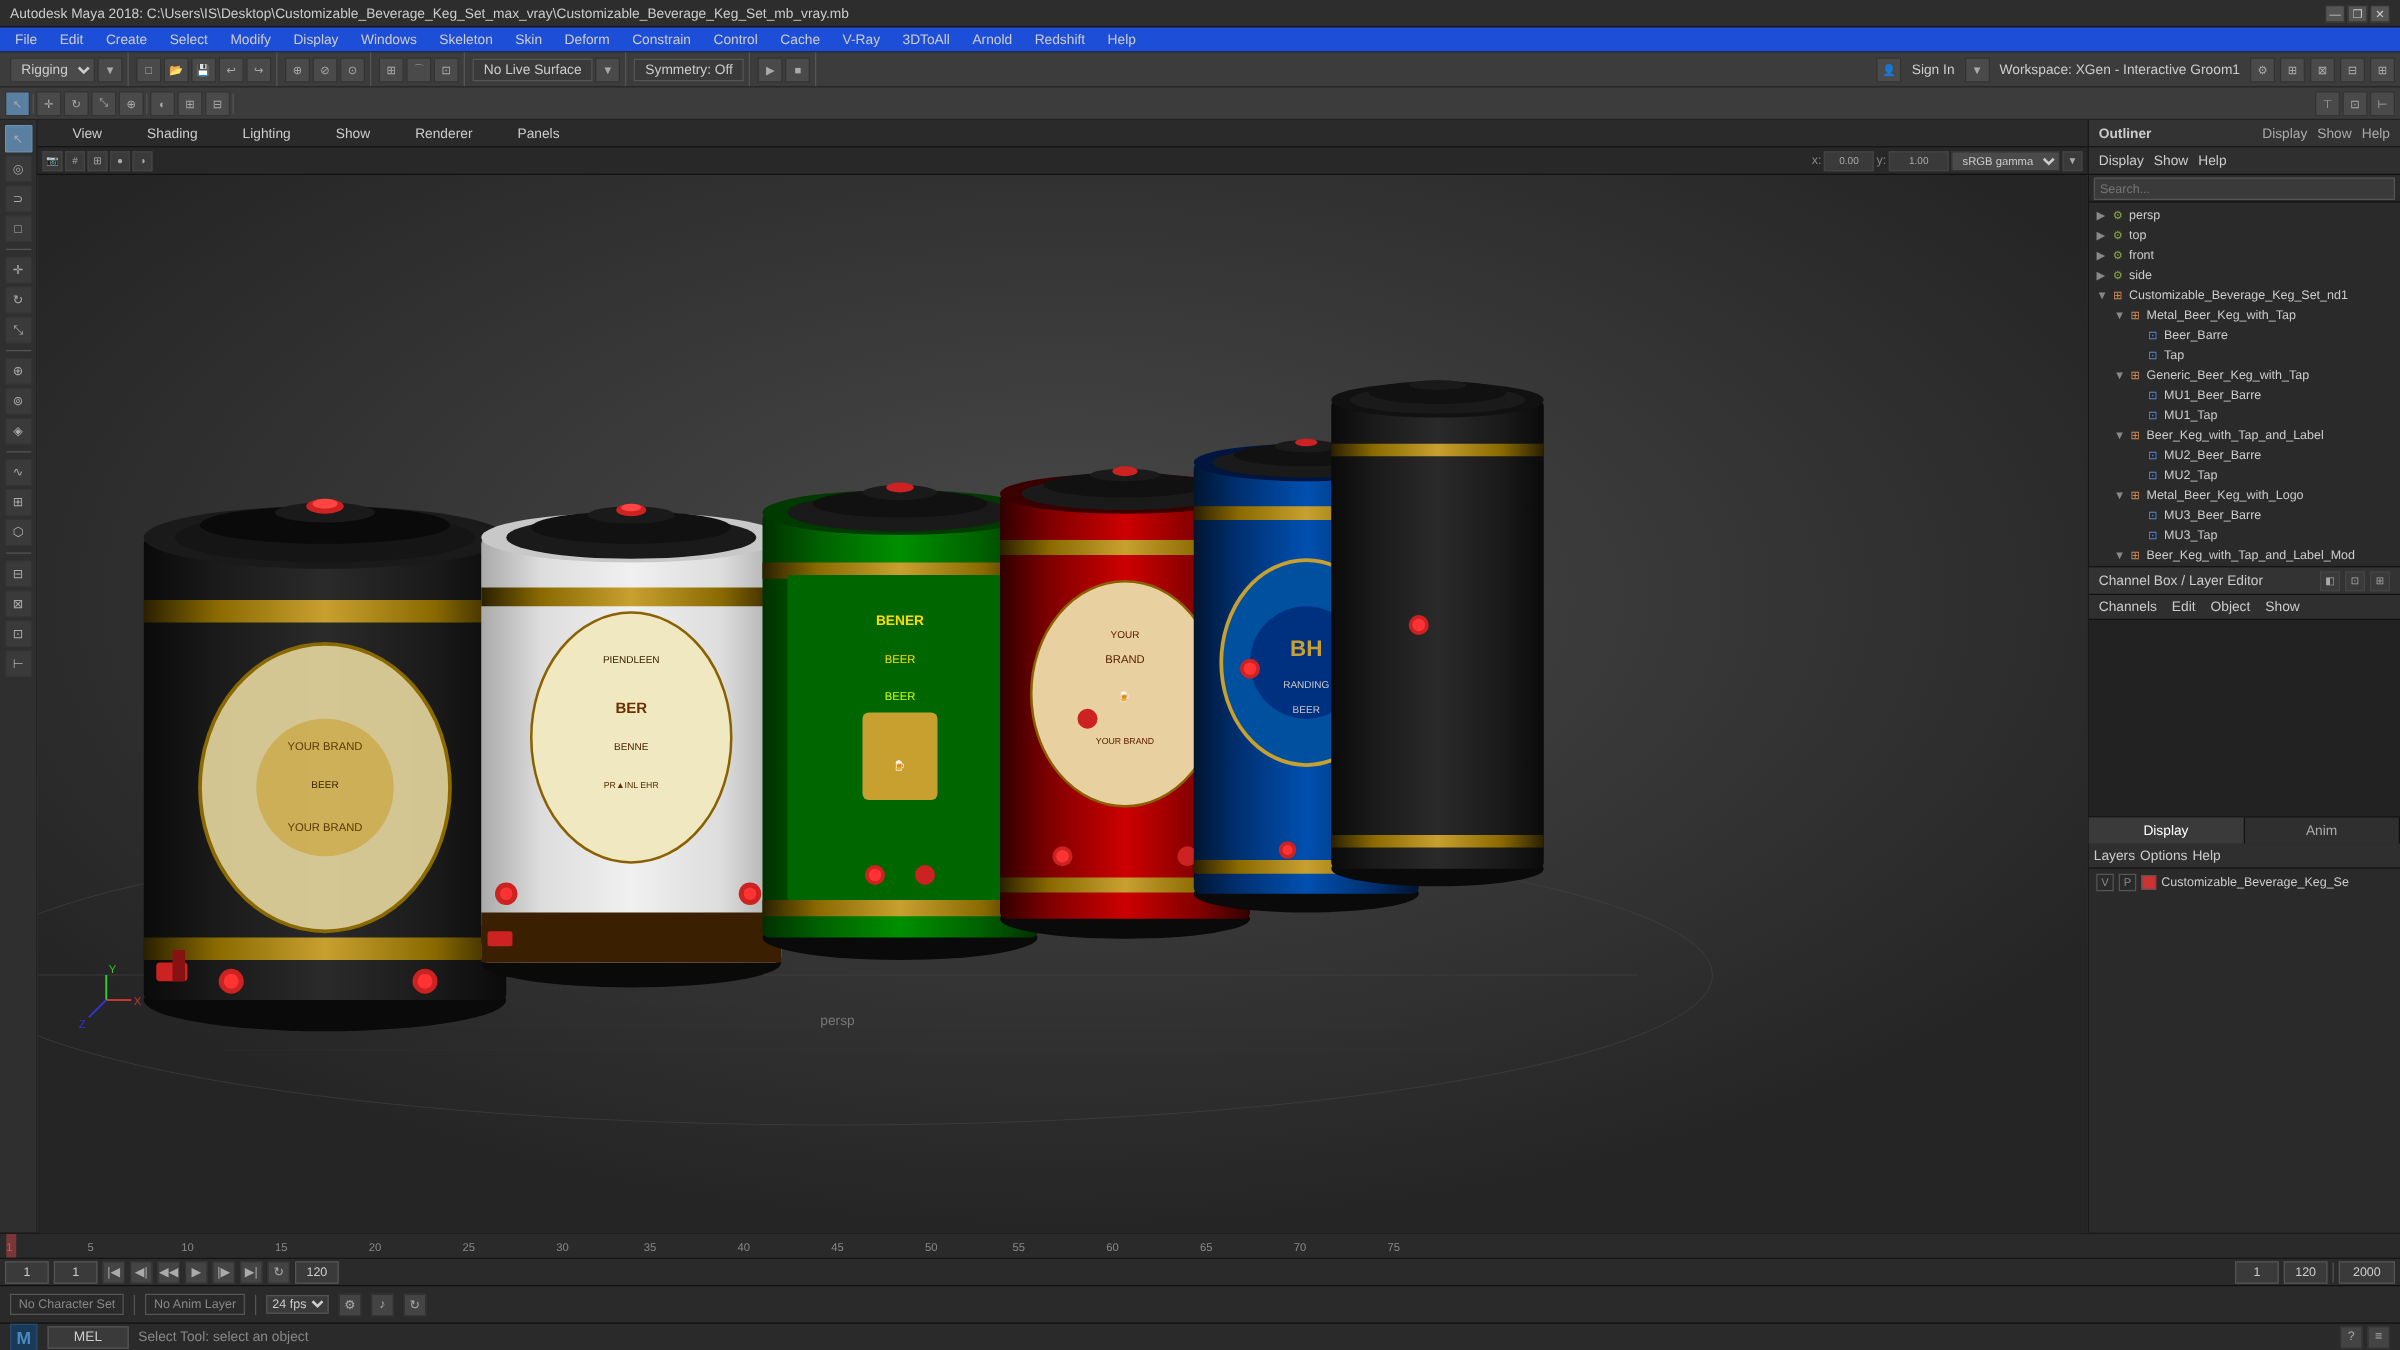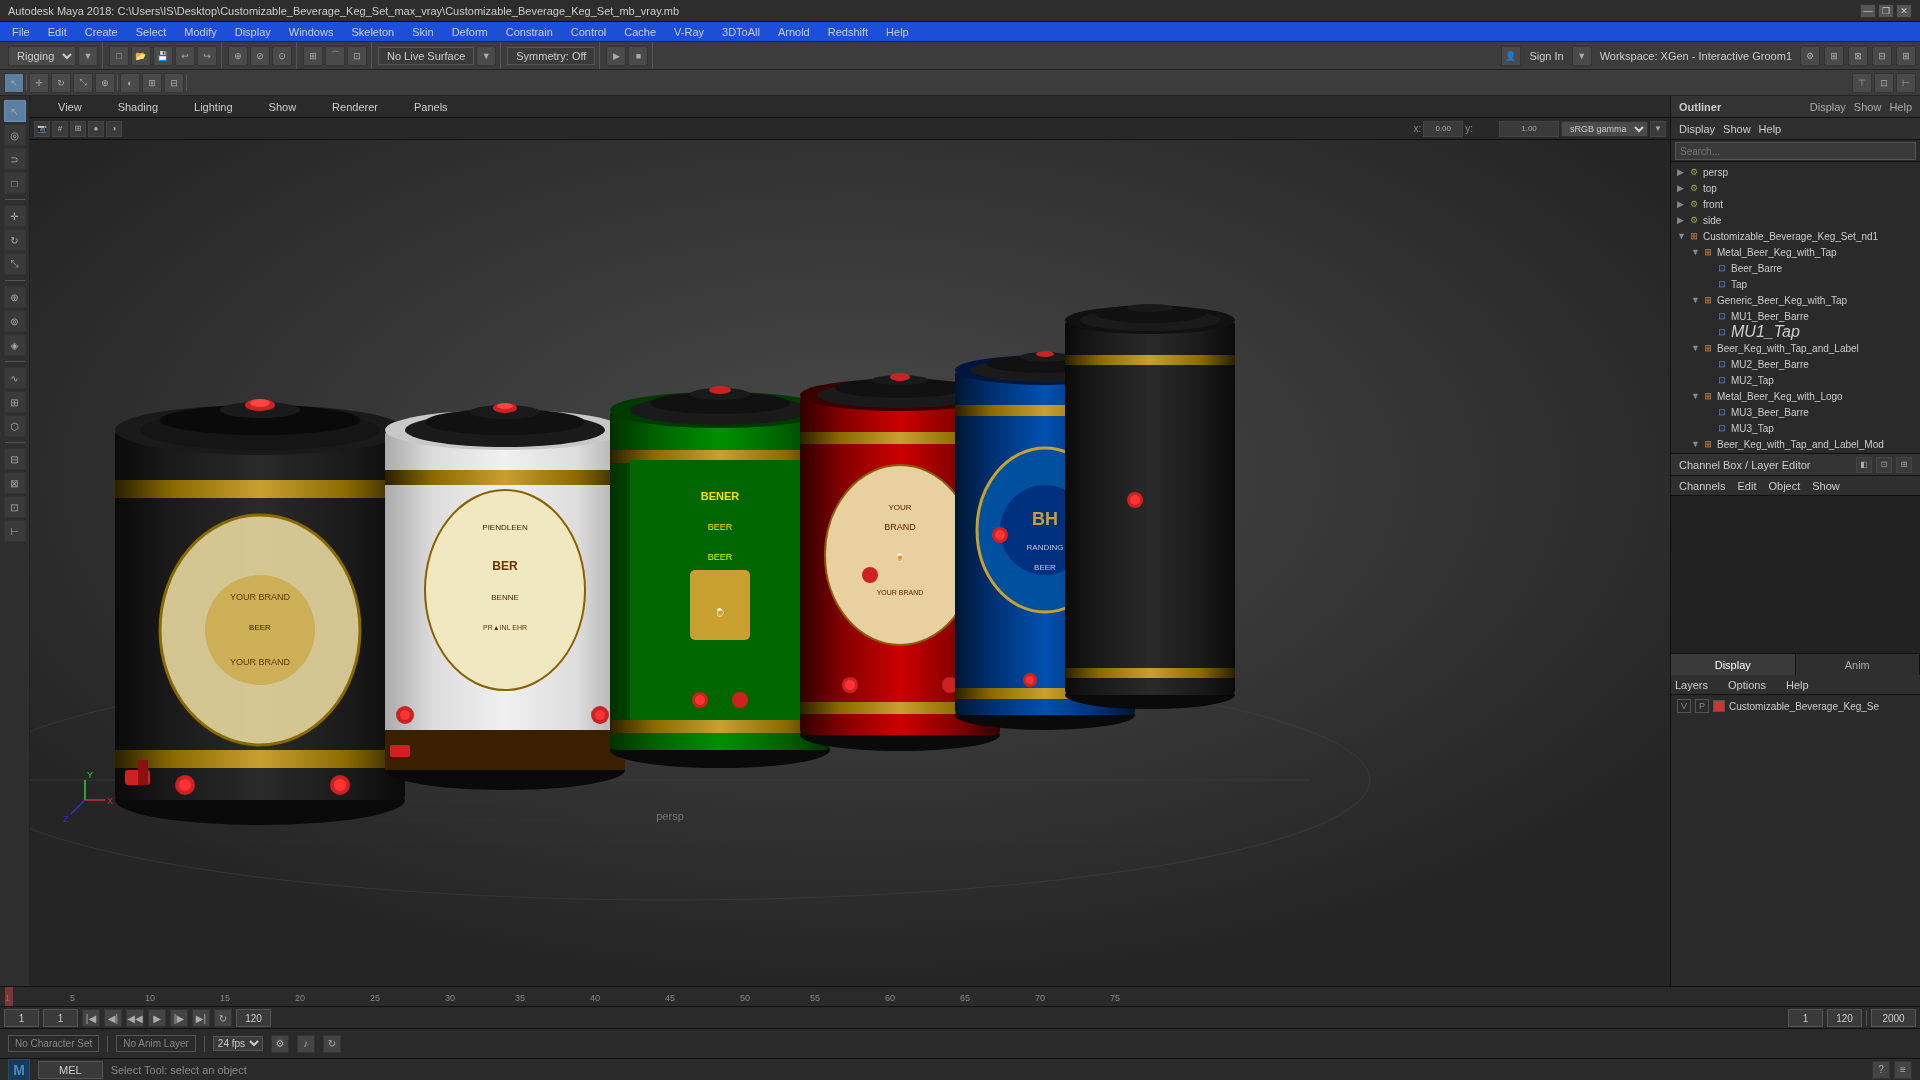--- a/index.html
+++ b/index.html
@@ -338,21 +338,21 @@
       border-right: 1px solid #111;
     }
     .da-tab.active { background: #3a3a3a; color: #fff; }
 
     #display-sub-toolbar {
       height: 20px;
       background: #2f2f2f;
       display: flex;
       align-items: center;
       padding: 0 4px;
-      gap: 20px;
+      gap: 4px;
       border-bottom: 1px solid #111;
     }
     #display-sub-toolbar .ds-menu {
       font-size: 11px;
       color: #cccccc;
       cursor: pointer;
     }
 
     #layer-area {
       flex: 1;
@@ -675,21 +675,21 @@
       <div class="vp-small-btn">📷</div>
       <div class="vp-small-btn">#</div>
       <div class="vp-small-btn">⊞</div>
       <div class="vp-small-btn">●</div>
       <div class="vp-small-btn">◑</div>
       <div style="flex:1"></div>
       <div style="display:flex; align-items:center; gap:2px;">
         <span style="font-size:10px; color:#888;">x:</span>
         <div class="vp-small-btn" style="width:40px;">0.00</div>
         <span style="font-size:10px; color:#888;">y:</span>
-        <div class="vp-small-btn" style="width:60px;margin-left:24px;">1.00</div>
+        <div class="vp-small-btn" style="width:48px;">1.00</div>
         <select class="toolbar-dropdown" style="height:16px; font-size:9px;">
           <option>sRGB gamma</option>
         </select>
         <div class="vp-small-btn">▼</div>
       </div>
     </div>
 
     <div id="viewport">
       <svg id="scene-svg" xmlns="http://www.w3.org/2000/svg">
 
@@ -1000,21 +1000,21 @@
         <div class="tree-item">
           <span class="tree-indent" style="width: 28px;"></span>
           <span class="tree-arrow"></span>
           <span class="tree-icon mesh">⊡</span>
           <span style="font-size: 10px;">MU1_Beer_Barre</span>
         </div>
         <div class="tree-item">
           <span class="tree-indent" style="width: 28px;"></span>
           <span class="tree-arrow"></span>
           <span class="tree-icon mesh">⊡</span>
-          <span style="font-size: 16px; font-style: italic;">MU1_Tap</span>
+          <span style="font-size: 10px;">MU1_Tap</span>
         </div>
         <div class="tree-item">
           <span class="tree-indent" style="width: 14px;"></span>
           <span class="tree-arrow">▼</span>
           <span class="tree-icon group">⊞</span>
           <span style="font-size: 10px;">Beer_Keg_with_Tap_and_Label</span>
         </div>
         <div class="tree-item">
           <span class="tree-indent" style="width: 28px;"></span>
           <span class="tree-arrow"></span>

